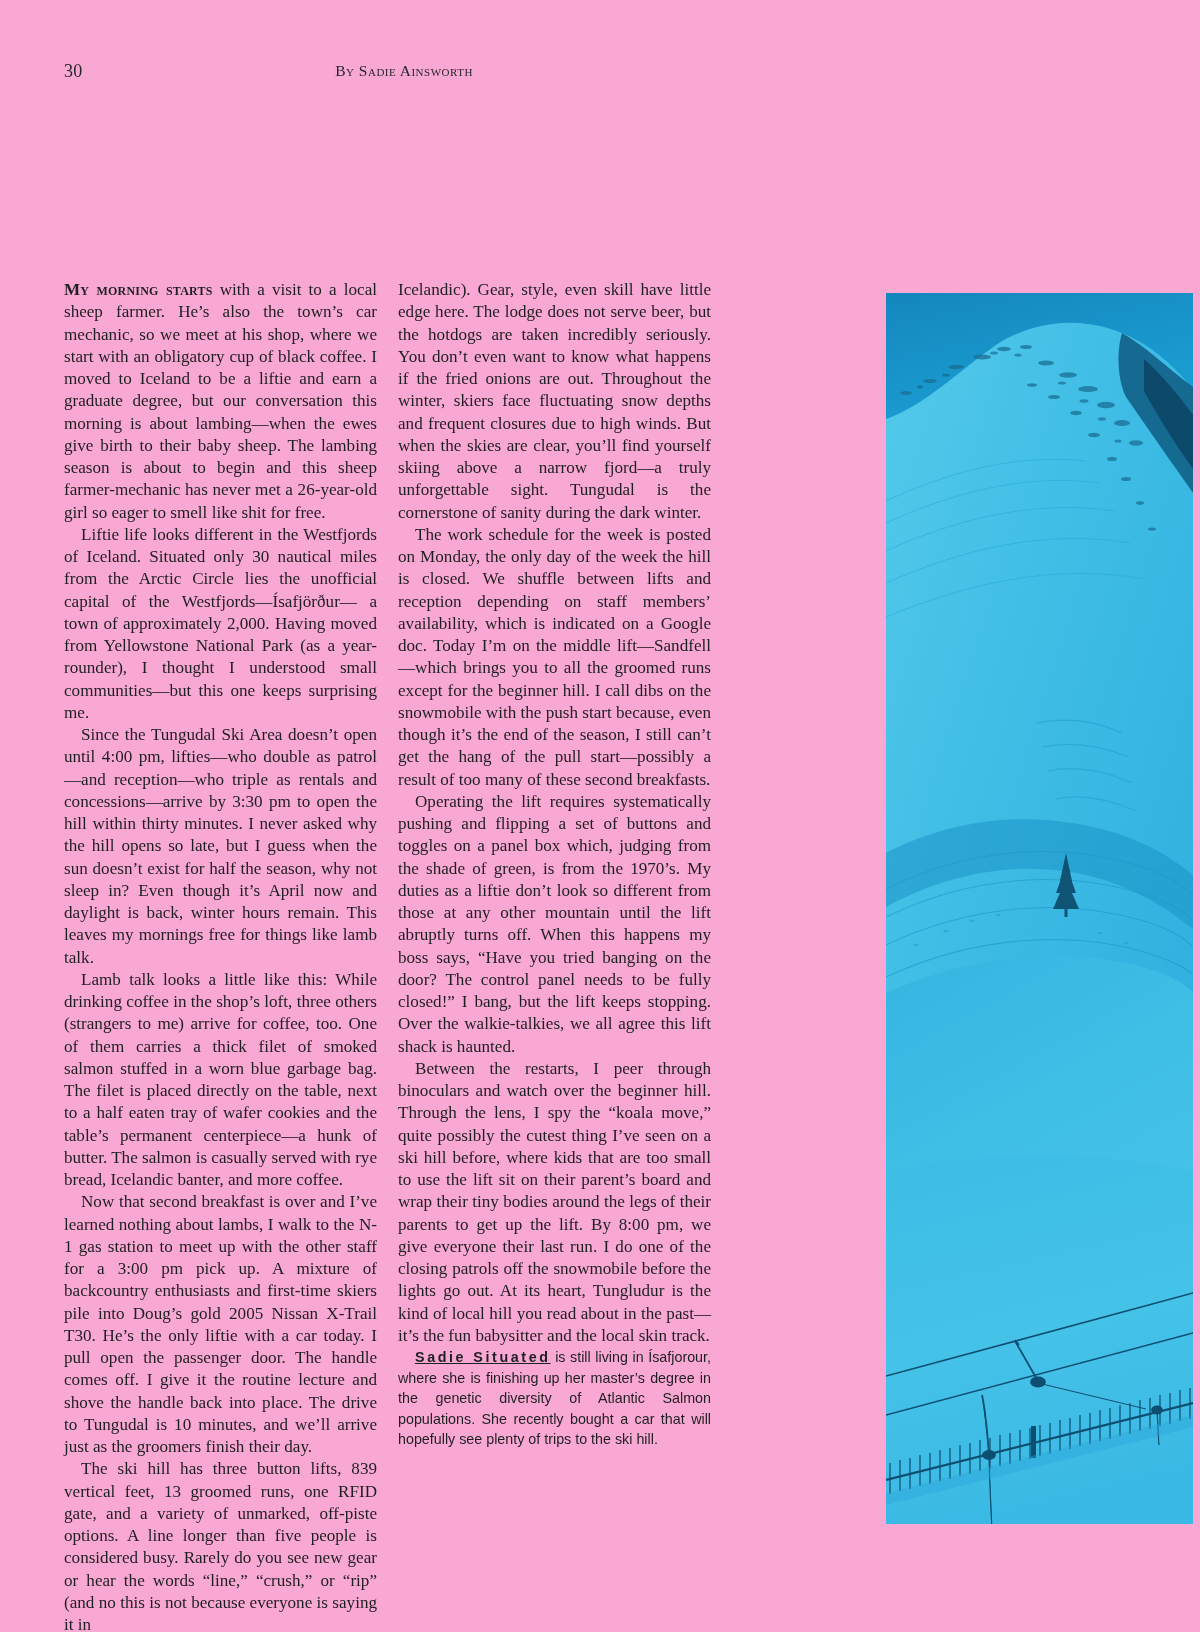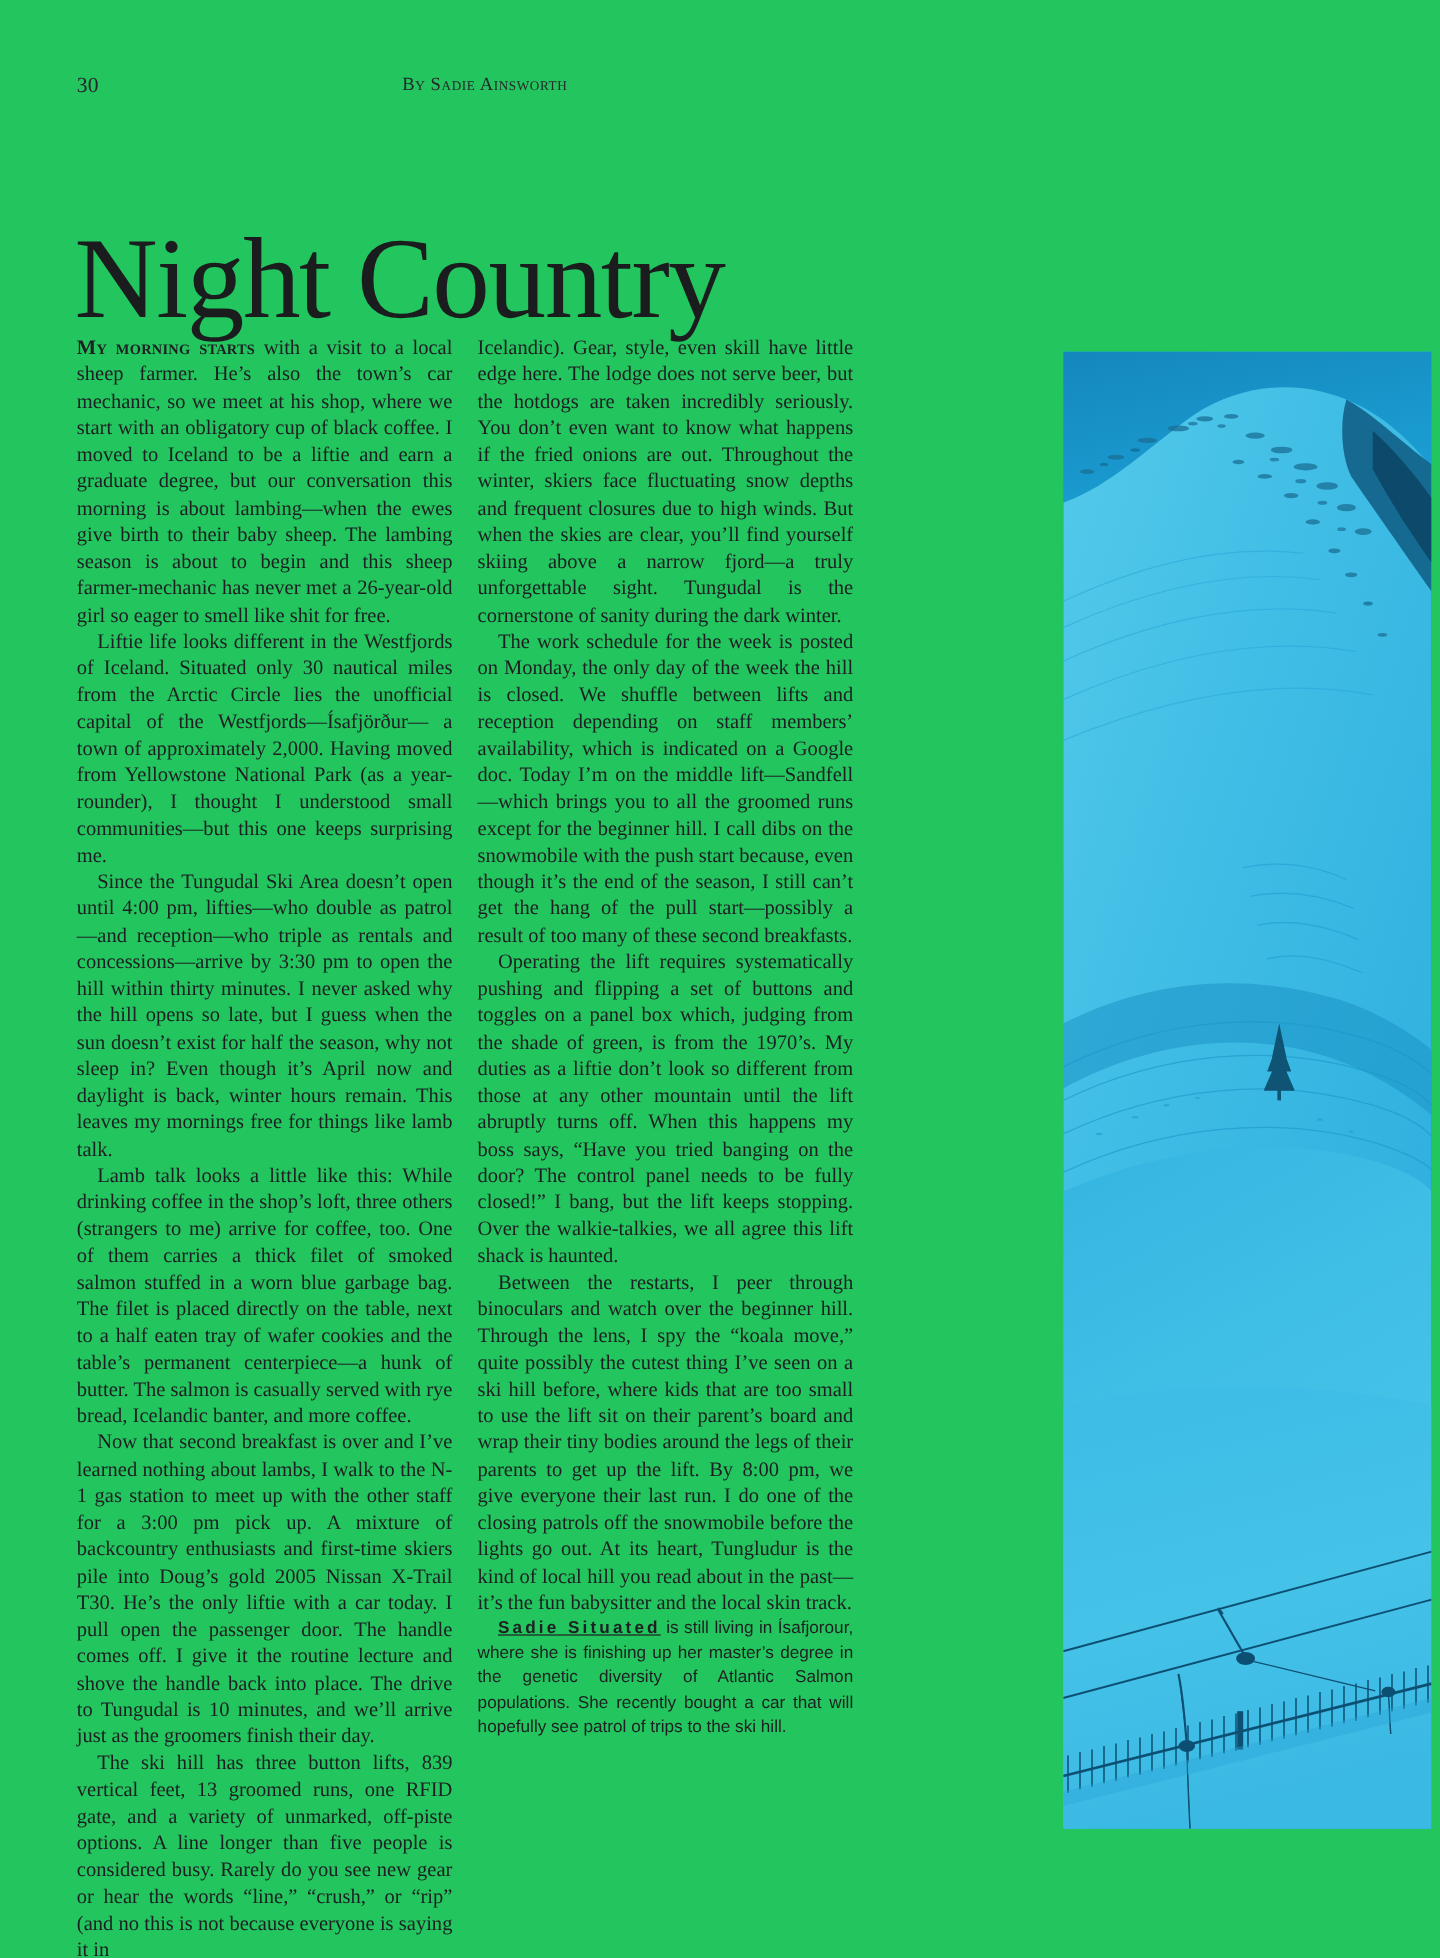--- a/index.html
+++ b/index.html
@@ -4,21 +4,21 @@
 <style>
   html, body {
     margin: 0;
     padding: 0;
     background: #ffffff;
   }
   .page {
     position: relative;
     width: 1200px;
     height: 1632px;
-    background: #22c55e;
+    background: #f9a8d4;
     overflow: hidden;
     font-family: "Liberation Serif", serif;
     color: #1a1a1a;
   }
 
   
   .running-head {
     position: absolute;
     left: 64px;
     top: 56px;
@@ -127,37 +127,36 @@
 </head>
 <body>
 
 <div class="page">
 
   <div class="running-head">
     <div class="folio">30</div>
     <div class="byline">By Sadie Ainsworth</div>
   </div>
 
-  <h1 class="headline">Night Country</h1>
 
   <div class="col col-1">
     <p class="first"><span class="leadin">My morning starts</span><span> with a visit to a local sheep farmer. He’s also the town’s car mechanic, so we meet at his shop, where we start with an obligatory cup of black coffee. I moved to Iceland to be a liftie and earn a graduate degree, but our conversation this morning is about lambing—when the ewes give birth to their baby sheep. The lambing season is about to begin and this sheep farmer-mechanic has never met a 26-year-old girl so eager to smell like shit for free.</span></p>
     <p>Liftie life looks different in the Westfjords of Iceland. Situated only 30 nautical miles from the Arctic Circle lies the unofficial capital of the Westfjords—Ísafjörður— a town of approximately 2,000. Having moved from Yellowstone National Park (as a year-rounder), I thought I understood small communities—but this one keeps surprising me.</p>
     <p>Since the Tungudal Ski Area doesn’t open until 4:00 pm, lifties—who double as patrol—and reception—who triple as rentals and concessions—arrive by 3:30 pm to open the hill within thirty minutes. I never asked why the hill opens so late, but I guess when the sun doesn’t exist for half the season, why not sleep in? Even though it’s April now and daylight is back, winter hours remain. This leaves my mornings free for things like lamb talk.</p>
     <p>Lamb talk looks a little like this: While drinking coffee in the shop’s loft, three others (strangers to me) arrive for coffee, too. One of them carries a thick filet of smoked salmon stuffed in a worn blue garbage bag. The filet is placed directly on the table, next to a half eaten tray of wafer cookies and the table’s permanent centerpiece—a hunk of butter. The salmon is casually served with rye bread, Icelandic banter, and more coffee.</p>
     <p>Now that second breakfast is over and I’ve learned nothing about lambs, I walk to the N-1 gas station to meet up with the other staff for a 3:00 pm pick up. A mixture of backcountry enthusiasts and first-time skiers pile into Doug’s gold 2005 Nissan X-Trail T30. He’s the only liftie with a car today. I pull open the passenger door. The handle comes off. I give it the routine lecture and shove the handle back into place. The drive to Tungudal is 10 minutes, and we’ll arrive just as the groomers finish their day.</p>
     <p>The ski hill has three button lifts, 839 vertical feet, 13 groomed runs, one RFID gate, and a variety of unmarked, off-piste options. A line longer than five people is considered busy. Rarely do you see new gear or hear the words “line,” “crush,” or “rip” (and no this is not because everyone is saying it in</p>
   </div>
 
   <div class="col col-2">
     <p class="first">Icelandic). Gear, style, even skill have little edge here. The lodge does not serve beer, but the hotdogs are taken incredibly seriously. You don’t even want to know what happens if the fried onions are out. Throughout the winter, skiers face fluctuating snow depths and frequent closures due to high winds. But when the skies are clear, you’ll find yourself skiing above a narrow fjord—a truly unforgettable sight. Tungudal is the cornerstone of sanity during the dark winter.</p>
     <p>The work schedule for the week is posted on Monday, the only day of the week the hill is closed. We shuffle between lifts and reception depending on staff members’ availability, which is indicated on a Google doc. Today I’m on the middle lift—Sandfell—which brings you to all the groomed runs except for the beginner hill. I call dibs on the snowmobile with the push start because, even though it’s the end of the season, I still can’t get the hang of the pull start—possibly a result of too many of these second breakfasts.</p>
     <p>Operating the lift requires systematically pushing and flipping a set of buttons and toggles on a panel box which, judging from the shade of green, is from the 1970’s. My duties as a liftie don’t look so different from those at any other mountain until the lift abruptly turns off. When this happens my boss says, “Have you tried banging on the door? The control panel needs to be fully closed!” I bang, but the lift keeps stopping. Over the walkie-talkies, we all agree this lift shack is haunted.</p>
     <p>Between the restarts, I peer through binoculars and watch over the beginner hill. Through the lens, I spy the “koala move,” quite possibly the cutest thing I’ve seen on a ski hill before, where kids that are too small to use the lift sit on their parent’s board and wrap their tiny bodies around the legs of their parents to get up the lift. By 8:00 pm, we give everyone their last run. I do one of the closing patrols off the snowmobile before the lights go out. At its heart, Tungludur is the kind of local hill you read about in the past—it’s the fun babysitter and the local skin track.</p>
-    <p class="bio"><span class="bio-name">Sadie Situated</span><span> is still living in Ísafjorour, where she is finishing up her master’s degree in the genetic diversity of Atlantic Salmon populations. She recently bought a car that will hopefully see patrol of trips to the ski hill.</span></p>
+    <p class="bio"><span class="bio-name">Sadie Situated</span><span> is still living in Ísafjorour, where she is finishing up her master’s degree in the genetic diversity of Atlantic Salmon populations. She recently bought a car that will hopefully see plenty of trips to the ski hill.</span></p>
   </div>
 
   <figure class="photo">
     <svg viewBox="0 0 307 1231" preserveAspectRatio="none">
       <defs>
         <linearGradient id="skyGrad" x1="0" y1="0" x2="0.15" y2="1">
           <stop offset="0%" stop-color="#1487bd"></stop>
           <stop offset="30%" stop-color="#1a9bd0"></stop>
           <stop offset="100%" stop-color="#27ace0"></stop>
         </linearGradient>

